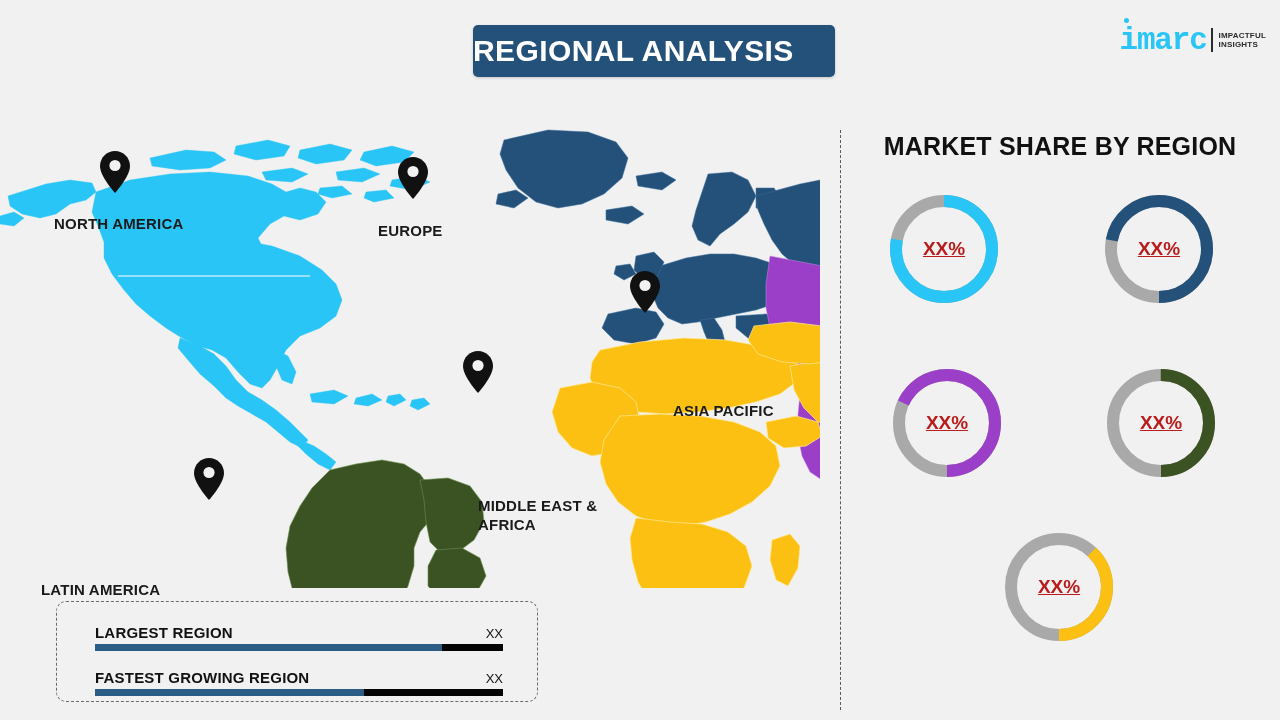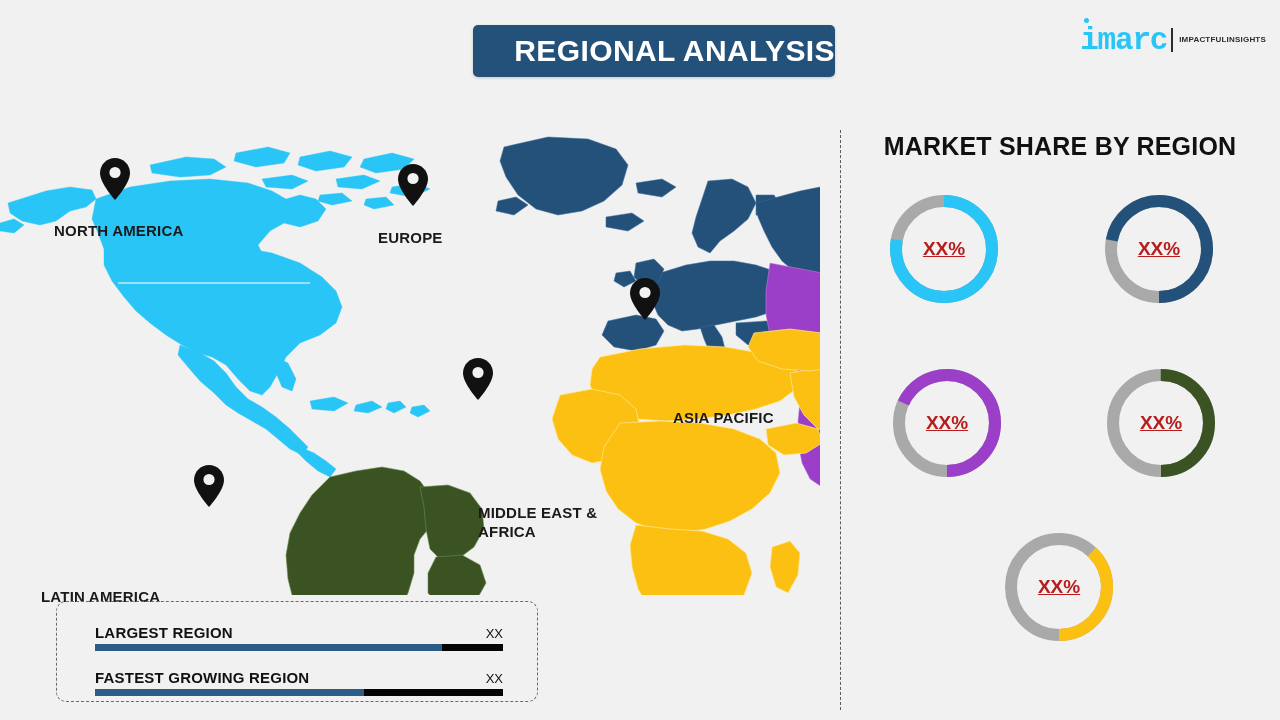--- a/index.html
+++ b/index.html
@@ -25,21 +25,21 @@
   .title-badge {
     position: absolute;
     left: 473px;
     top: 25px;
     width: 362px;
     height: 52px;
     background: #245179;
     border-radius: 5px;
     display: flex;
     align-items: center;
-    justify-content: flex-end;
+    justify-content: flex-start;
     box-shadow: 0 1px 3px rgba(0,0,0,0.18);
   }
   .title-badge span {
     color: #ffffff;
     font-size: 30px;
     font-weight: bold;
     letter-spacing: 0.4px;
   }
 
   
@@ -70,21 +70,21 @@
     top: -7px;
   }
   .logo-bar {
     width: 2px;
     height: 24px;
     background: #2b2b2b;
     margin: 0 6px 0 4px;
   }
   .logo-tag {
     display: flex;
-    flex-direction: row;
+    flex-direction: column;
     justify-content: center;
     line-height: 1.15;
   }
   .logo-tag span {
     font-size: 8px;
     font-weight: bold;
     color: #2b2b2b;
     letter-spacing: 0.2px;
   }
 
@@ -95,21 +95,21 @@
     top: 130px;
     width: 0;
     height: 580px;
     border-left: 1px dashed #5a5a5a;
   }
 
   
   #map-wrap {
     position: absolute;
     left: 0;
-    top: 95px;
+    top: 88px;
     width: 820px;
     height: 500px;
   }
   #map-svg { display: block; }
 
   .region-label {
     position: absolute;
     font-size: 15px;
     font-weight: bold;
     color: #1a1a1a;

